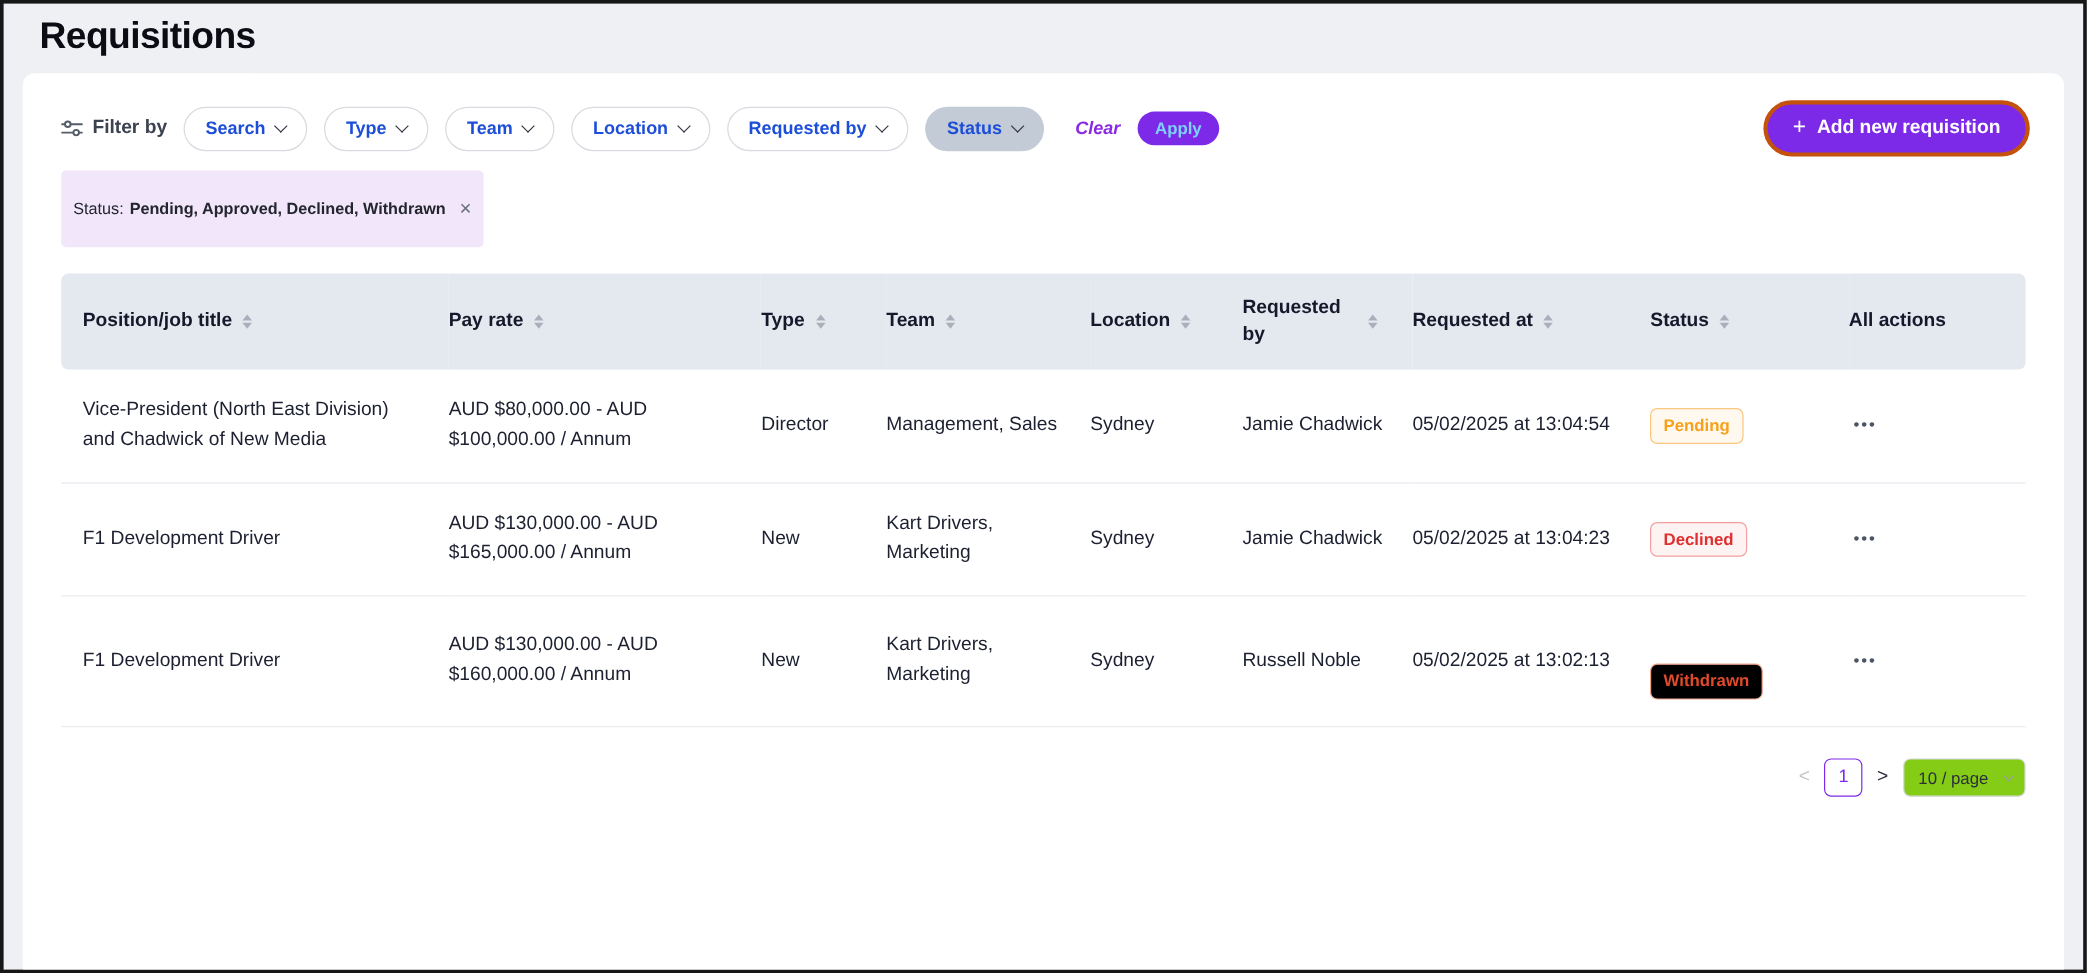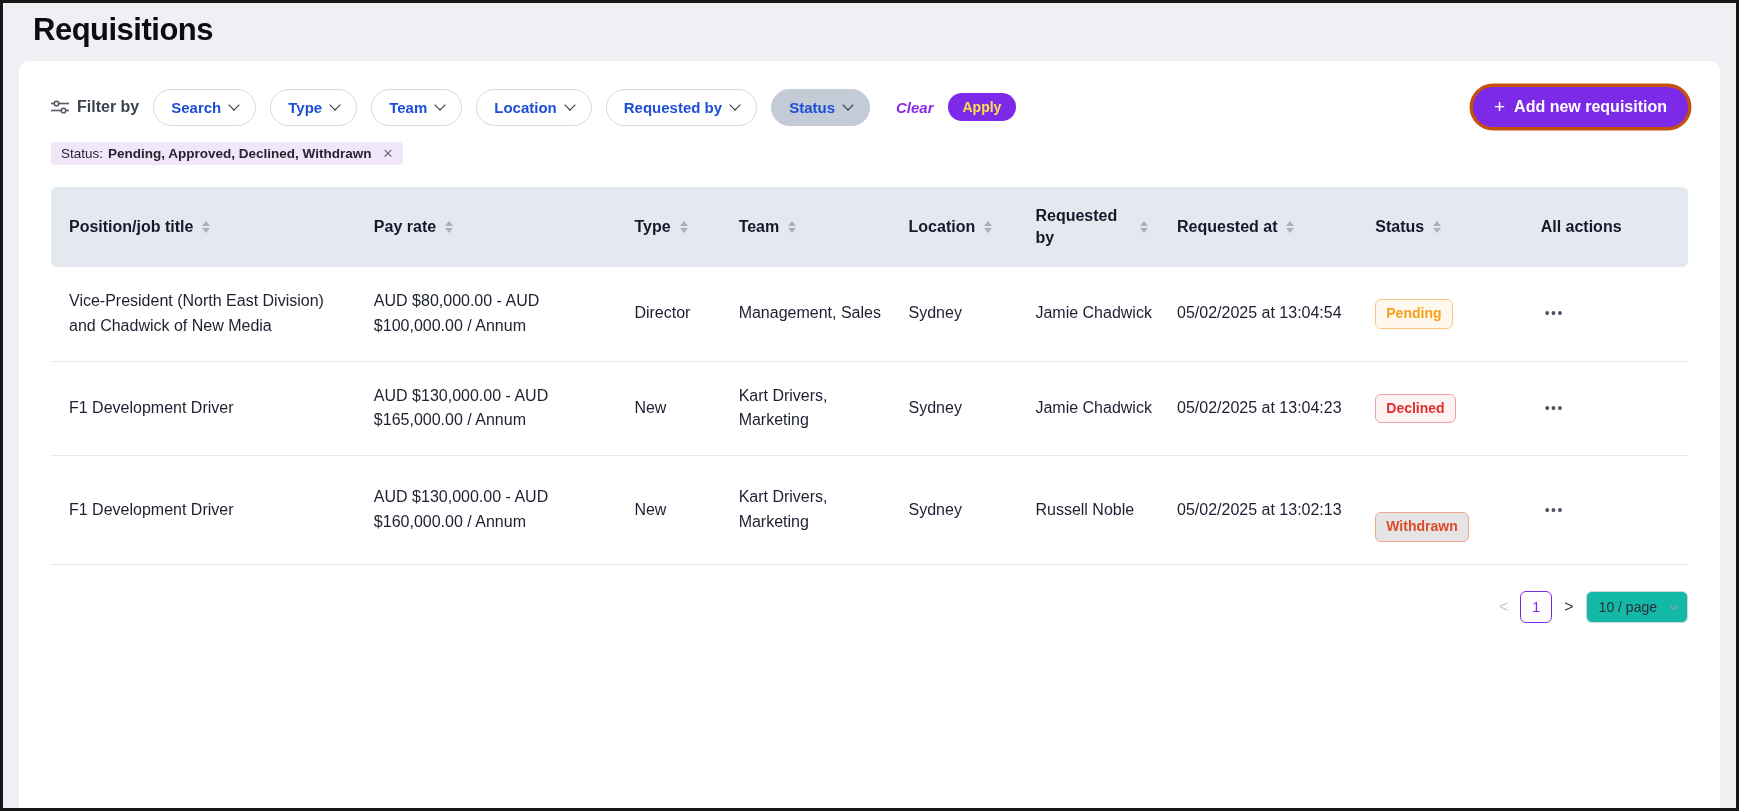--- a/index.html
+++ b/index.html
@@ -31,37 +31,37 @@
     font-family: inherit; cursor: pointer;
   }
   .filter-btn.active { background: #c3cbd7; border-color: #c3cbd7; }
   .chev {
     width: 7px; height: 7px;
     border-right: 1.8px solid #2f3440; border-bottom: 1.8px solid #2f3440;
     transform: rotate(45deg); margin-top: -4px; display: inline-block;
   }
   .clear-link { font-size: 15px; font-weight: 600; color: #8a2be2; margin-left: 12px; cursor: pointer; text-decoration: none; font-style: italic; }
   .apply-btn {
-    background: #7d2ae8; color: #fde047; border: none; border-radius: 15px;
+    background: #7d2ae8; color: #7dd3fc; border: none; border-radius: 15px;
     padding: 6px 15px; font-size: 14px; font-weight: 600; font-family: inherit; cursor: pointer;
   }
   .add-btn {
     margin-left: auto;
     display: inline-flex; align-items: center; gap: 9px;
     background: #7d2ae8; color: #fff; border: none; border-radius: 22px;
     padding: 11px 21px; font-size: 16px; font-weight: 600; font-family: inherit; cursor: pointer;
     box-shadow: 0 0 0 3.5px #c4510c;
   }
   .add-btn .plus { font-size: 19px; font-weight: 400; line-height: 14px; }
 
   
   .tag-row { margin-top: 15px; }
   .filter-tag {
     display: inline-flex; gap: 5px;
-    background: #f2e6fb; border-radius: 4px; padding: 4px 10px;
+    background: #f2e6fb; border-radius: 4px; padding: 24px 10px;
     font-size: 13.5px; color: #24262e;
   }
   .filter-tag b { font-weight: 700; }
   .tag-close { color: #6b7280; font-size: 13px; margin-left: 6px; cursor: pointer; }
 
   
   table.req-table { width: 100%; border-collapse: collapse; table-layout: fixed; margin-top: 22px; }
   thead th { background: #e4e8ef; height: 80px; text-align: left; padding: 0 12px 0 0; vertical-align: middle; }
   thead th:first-child { padding-left: 18px; border-radius: 6px 0 0 6px; }
   thead th:last-child { border-radius: 0 6px 6px 0; }
@@ -75,38 +75,38 @@
     font-size: 16px; color: #1c2030; line-height: 1.55; vertical-align: middle;
   }
   tbody td:first-child { padding-left: 18px; }
   .badge {
     display: inline-block; padding: 3px 10px; border: 1.5px solid; border-radius: 6px;
     font-size: 14px; font-weight: 600; white-space: nowrap;
   }
   .status-approved  { color: #0bab7c; border-color: #2bc79a; background: #f3fbf8; }
   .status-pending   { color: #f7a11a; border-color: #fbc77f; background: #fff8ee; }
   .status-declined  { color: #df3030; border-color: #f3a0a0; background: #fdf3f3; }
-  .status-withdrawn { color: #e04a2a; border-color: #f0a58c; background: #e5e5e5; margin-top: 34px; }
+  .status-withdrawn { color: #e04a2a; border-color: #f0a58c; background: #000000; margin-top: 34px; }
   .dots {
     background: none; border: none; color: #4b5563; font-size: 14px;
     letter-spacing: 1.5px; cursor: pointer; padding: 2px 4px; font-family: inherit;
   }
 
   
   .pagination { display: flex; justify-content: flex-end; align-items: center; gap: 12px; margin-top: 26px; }
   .pg-prev { color: #c2c6cd; font-size: 16px; cursor: default; }
   .pg-next { color: #2b2f3a; font-size: 16px; cursor: pointer; }
   .pg-current {
     width: 30px; height: 30px; display: inline-flex; align-items: center; justify-content: center;
     border: 1px solid #7d2ae8; border-radius: 6px; color: #7d2ae8; font-size: 15px; cursor: pointer;
   }
   .page-size {
     display: inline-flex; align-items: center; justify-content: flex-end; gap: 14px;
     border: 1px solid #d4d7dd; border-radius: 6px; padding: 7px 10px 7px 12px;
-    font-size: 14px; color: #2b2f3a; cursor: pointer; background: #14b8a6;
+    font-size: 14px; color: #2b2f3a; cursor: pointer; background: #84cc16;
   }
   .chev.small { width: 5px; height: 5px; border-color: #9aa0ab; margin-top: -2px; }
 </style>
 </head>
 <body>
 
 <h1 class="page-title">Requisitions</h1>
 
 <div class="card">
 

